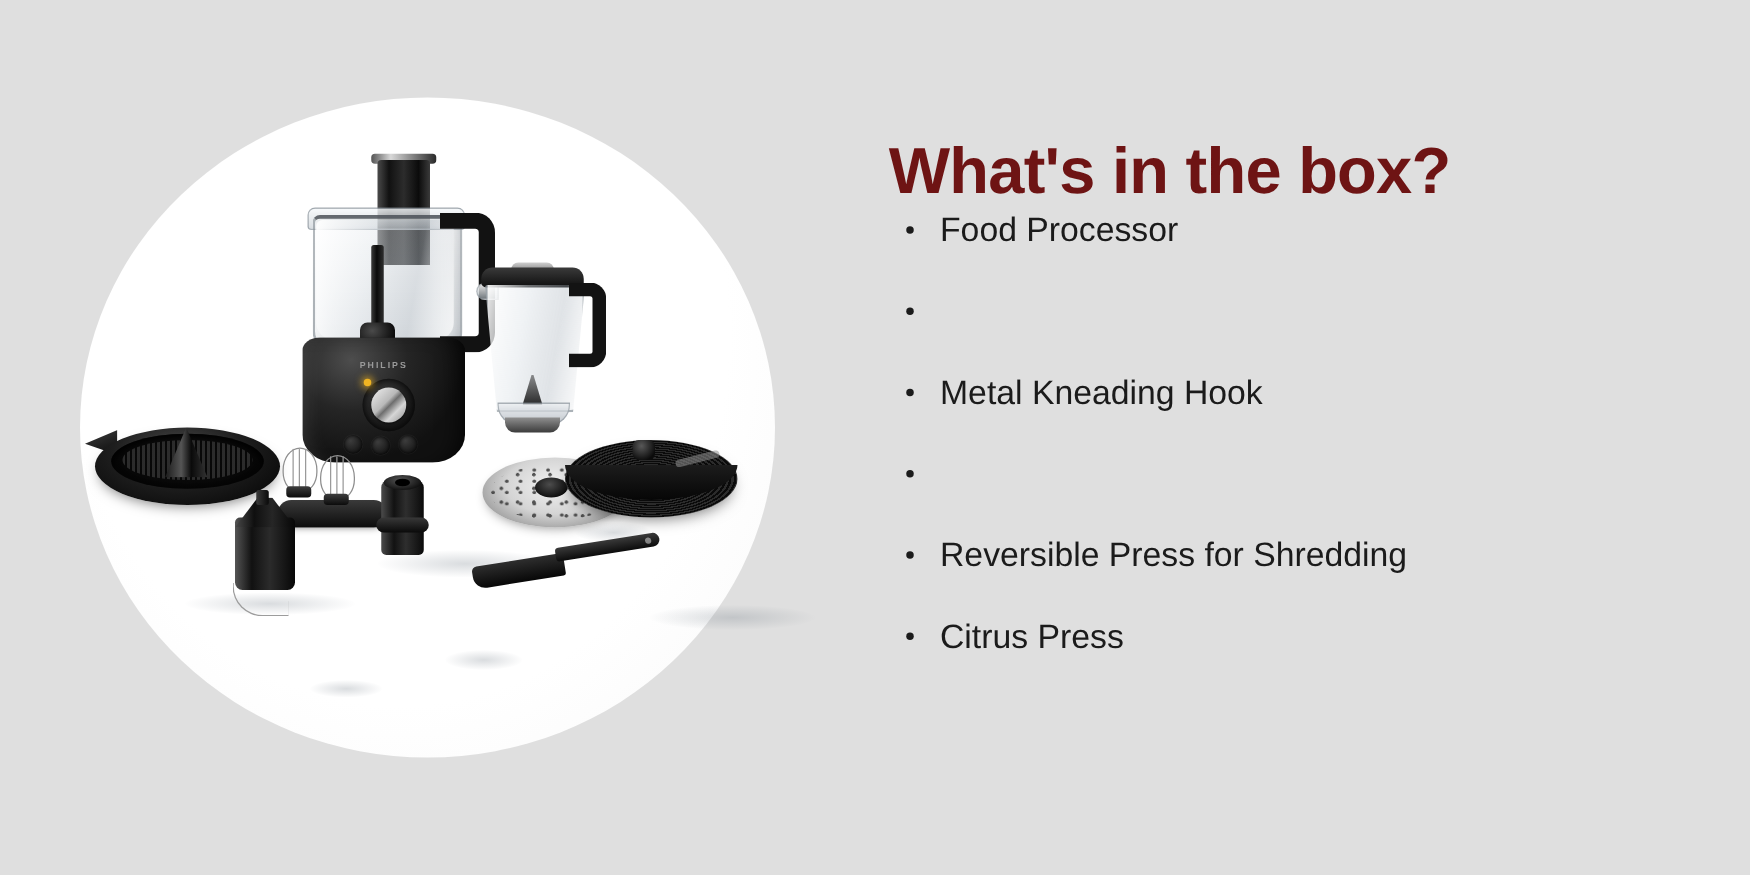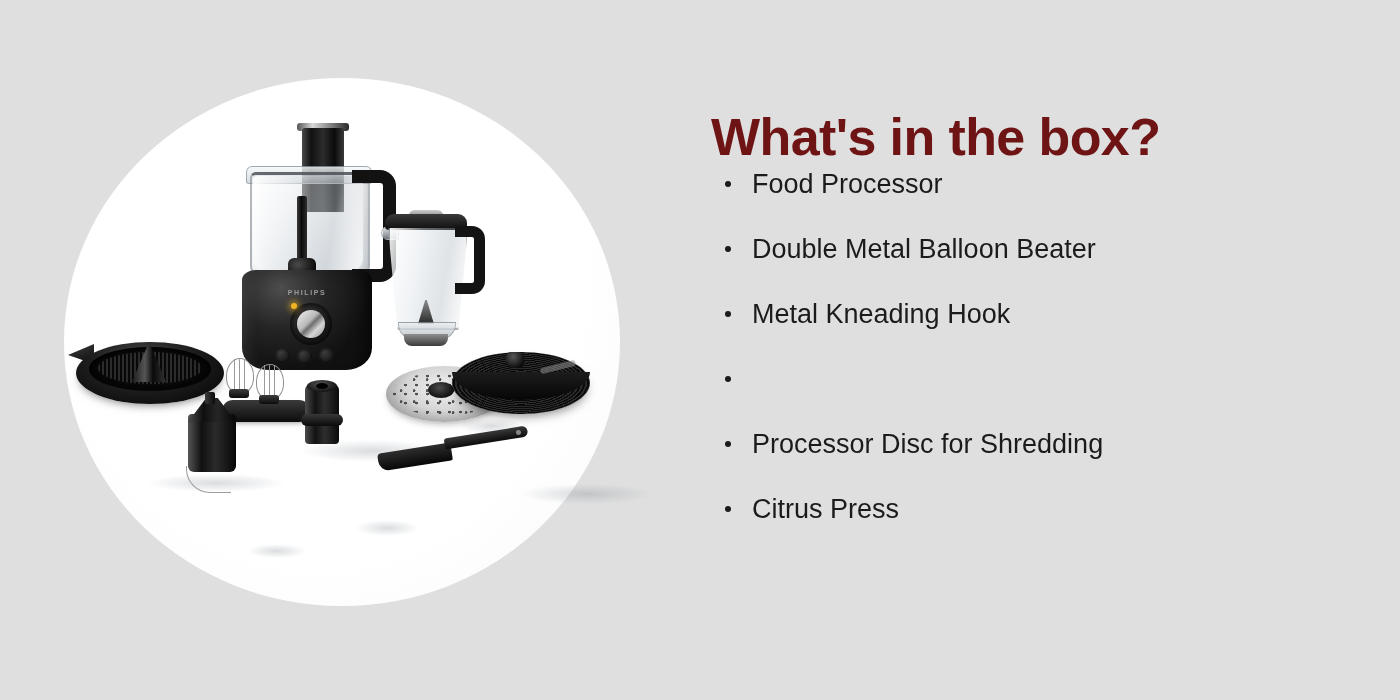--- a/index.html
+++ b/index.html
@@ -541,21 +541,21 @@
 
     <div class="prod" id="spat-blade"></div>
     <div class="prod" id="spat-handle"></div>
     <div class="prod" id="spat-hole"></div>
   </div>
 
   <div id="text-panel">
     <h1 id="box-heading">What's in the box?</h1>
     <ul id="box-list">
       <li><span class="bullet"></span><span>Food Processor</span></li>
-      <li><span class="bullet"></span><span>Double Metal Balloon Beater</span></li>
+      <li><span class="bullet"></span></li>
       <li><span class="bullet"></span><span>Metal Kneading Hook</span></li>
       <li><span class="bullet"></span></li>
-      <li><span class="bullet"></span><span>Processor Disc for Shredding</span></li>
+      <li><span class="bullet"></span><span>Reversible Press for Shredding</span></li>
       <li><span class="bullet"></span><span>Citrus Press</span></li>
     </ul>
   </div>
 
 </div>
 
 </body></html>

